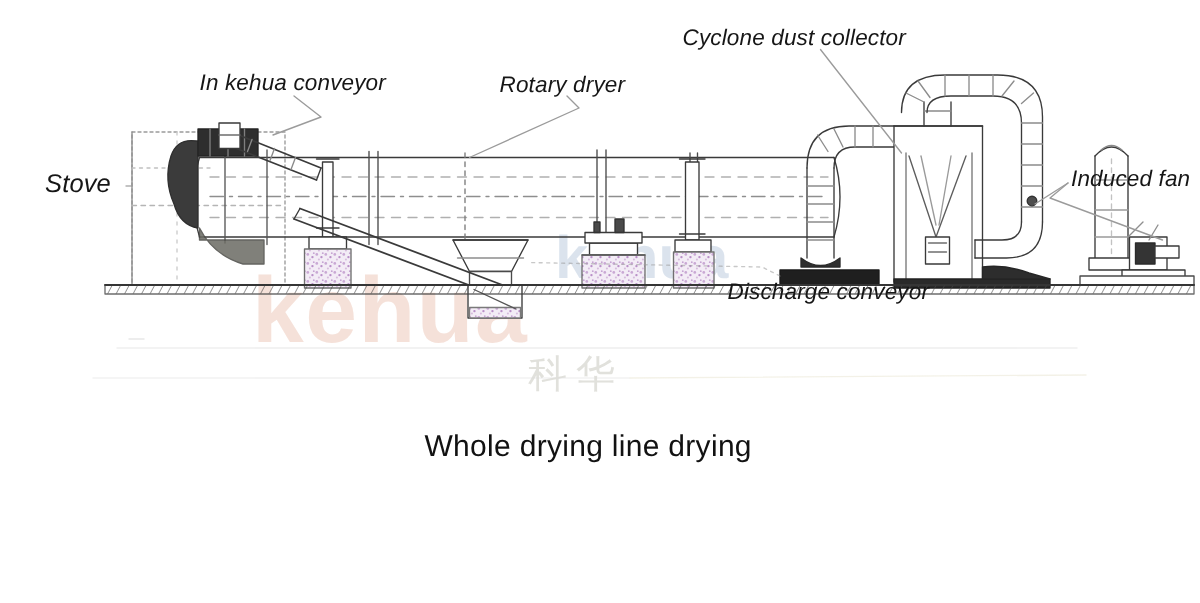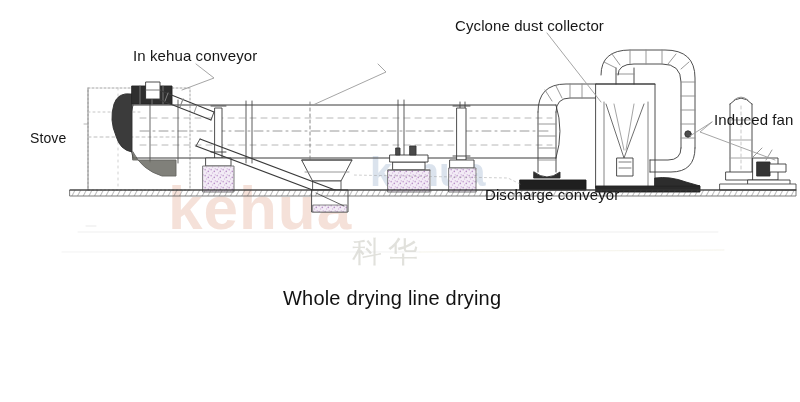--- a/index.html
+++ b/index.html
@@ -28,20 +28,21 @@
     display: block;
   }
   .label {
     position: absolute;
     color: #161616;
     font-family: "Liberation Sans", sans-serif;
     font-size: 15px;
     line-height: 17px;
     white-space: nowrap;
     letter-spacing: 0.1px;
+    font-style: italic;
   }
   .caption {
     position: absolute;
     color: #121212;
     font-family: "Liberation Sans", sans-serif;
     font-size: 20px;
     line-height: 24px;
     white-space: nowrap;
     letter-spacing: 0.2px;
   }
@@ -53,21 +54,21 @@
   .wm-main {
     font-family: "Liberation Sans", sans-serif;
     font-size: 62px;
     font-weight: bold;
     color: #e8b9a6;
     opacity: 0.42;
     letter-spacing: 1px;
   }
   .wm-cn {
     font-family: Liberation Mono, monospace;
-    font-size: 30px;
+    font-size: 26px;
     color: #c9c9c0;
     opacity: 0.55;
     letter-spacing: 6px;
   }
   .wm-blue {
     font-family: "Liberation Sans", sans-serif;
     font-size: 40px;
     font-weight: bold;
     color: #b9c9dd;
     opacity: 0.5;
@@ -293,24 +294,25 @@
         <path d="M712 122 L690 136"></path>
 
         <path d="M520 184 L508 178 L352 175" stroke-dasharray="2 3" opacity="0.55"></path>
 
         <path d="M84 124 L88 124" opacity="0.8"></path>
       </g>
 
     </g>
   </svg>
 
-  <div class="label" style="left:30px; top:130px; font-size:14px;">Stove</div>
+  <div class="label" style="left:30px; top:114px; font-size:17px;">Stove</div>
 
   <div class="label" style="left:133px; top:47px;">In kehua conveyor</div>
 
+  <div class="label" style="left:333px; top:48px;">Rotary dryer</div>
 
   <div class="label" style="left:455px; top:17px;">Cyclone dust collector</div>
 
   <div class="label" style="left:714px; top:111px;">Induced fan</div>
 
   <div class="label" style="left:485px; top:186px;">Discharge conveyor</div>
 
   <div class="caption" style="left:283px; top:286px;">Whole drying line drying</div>
 
 </div>

